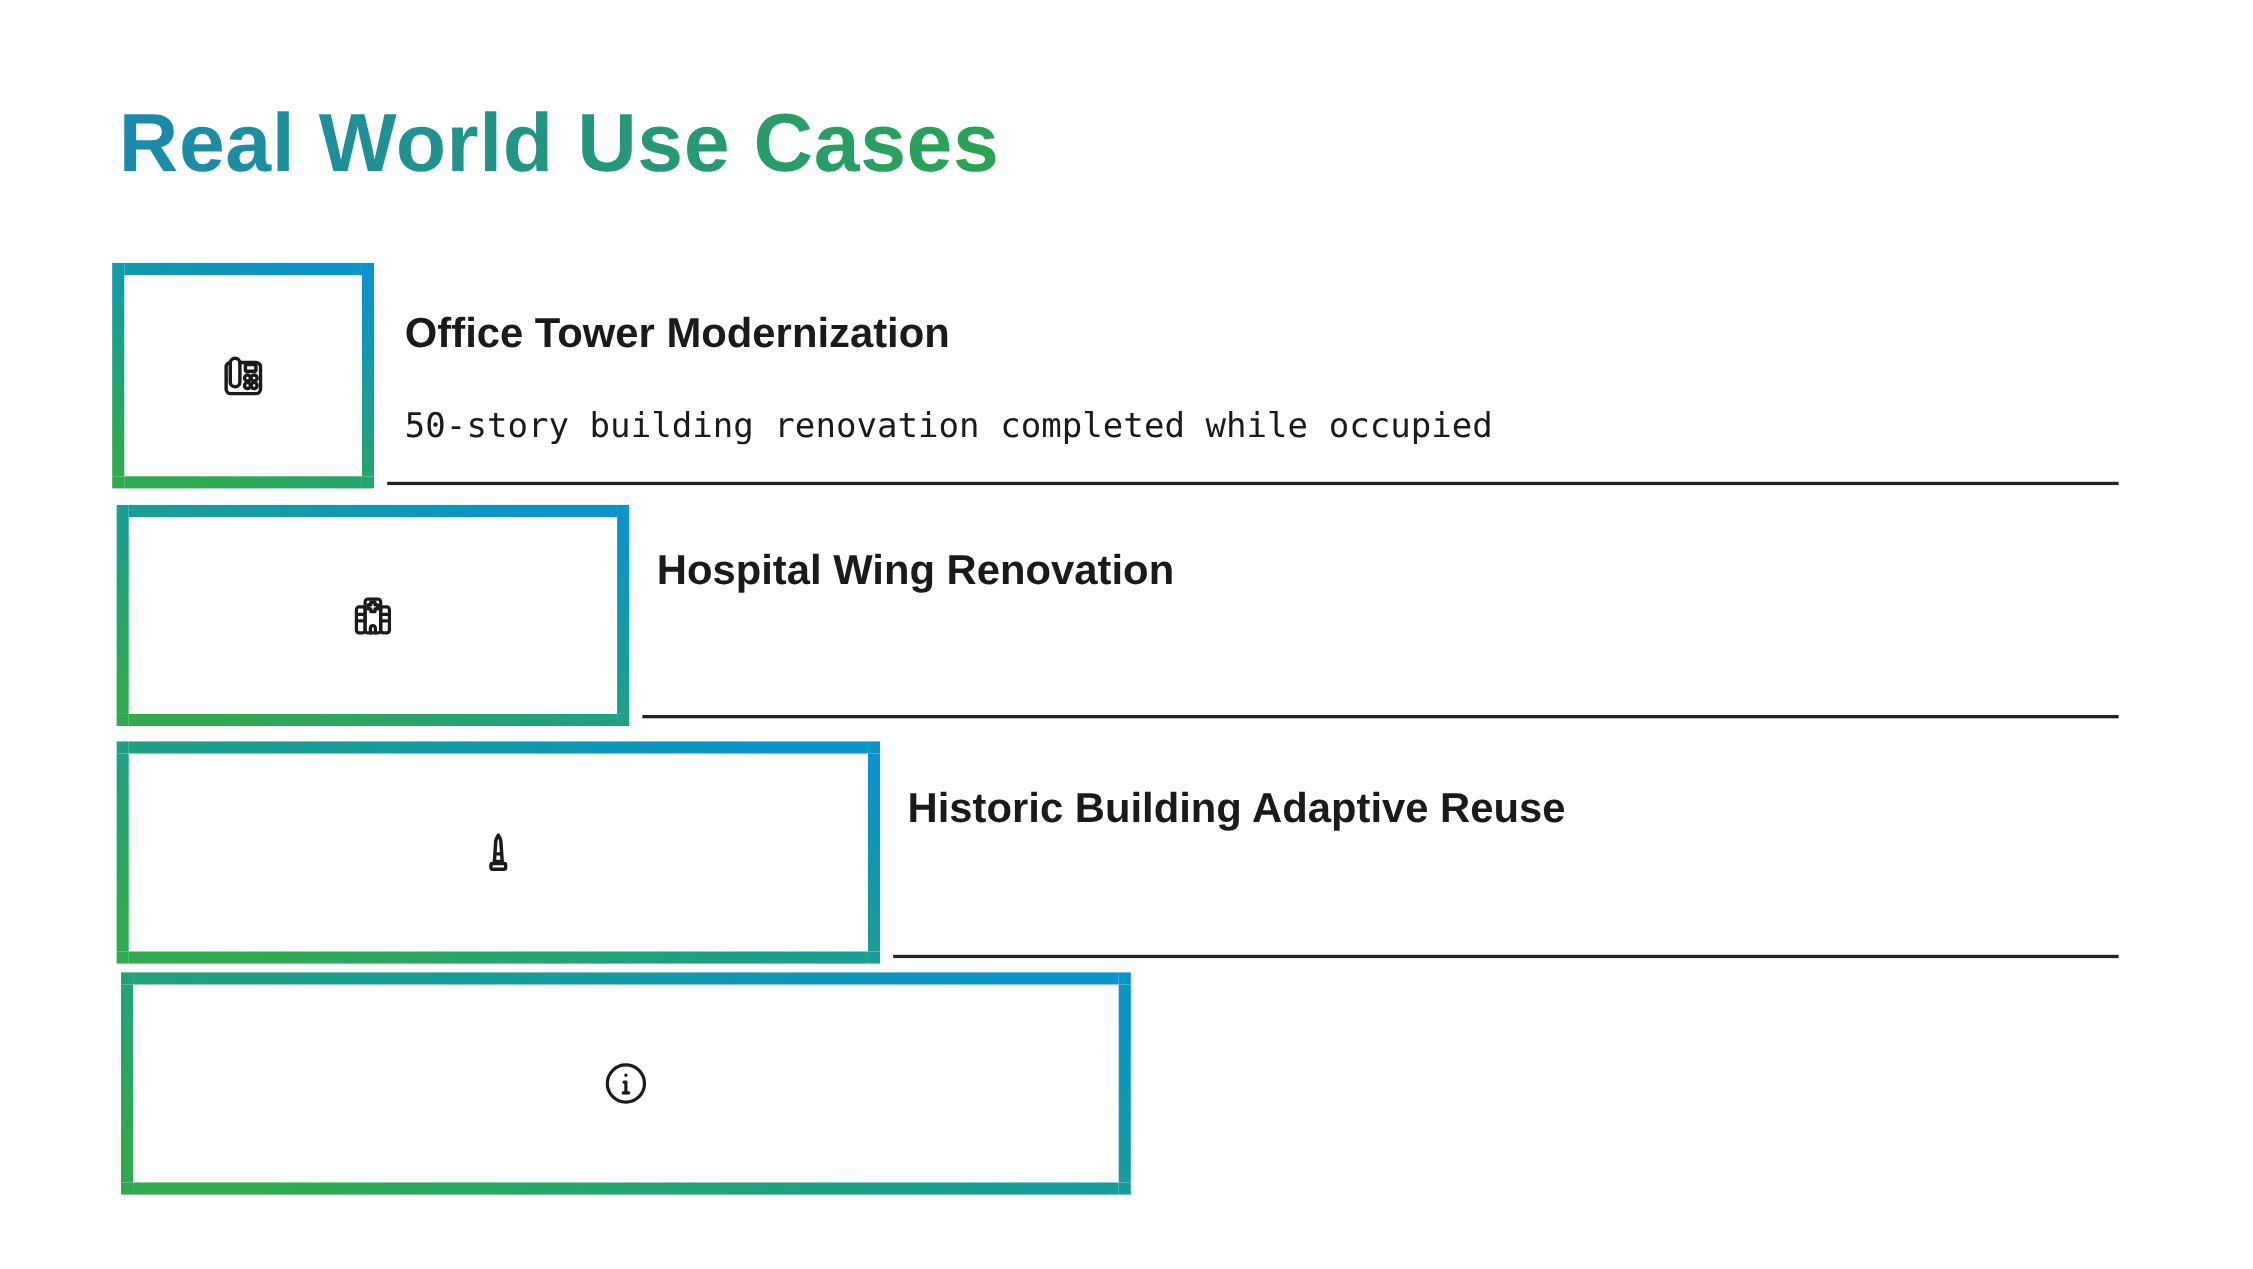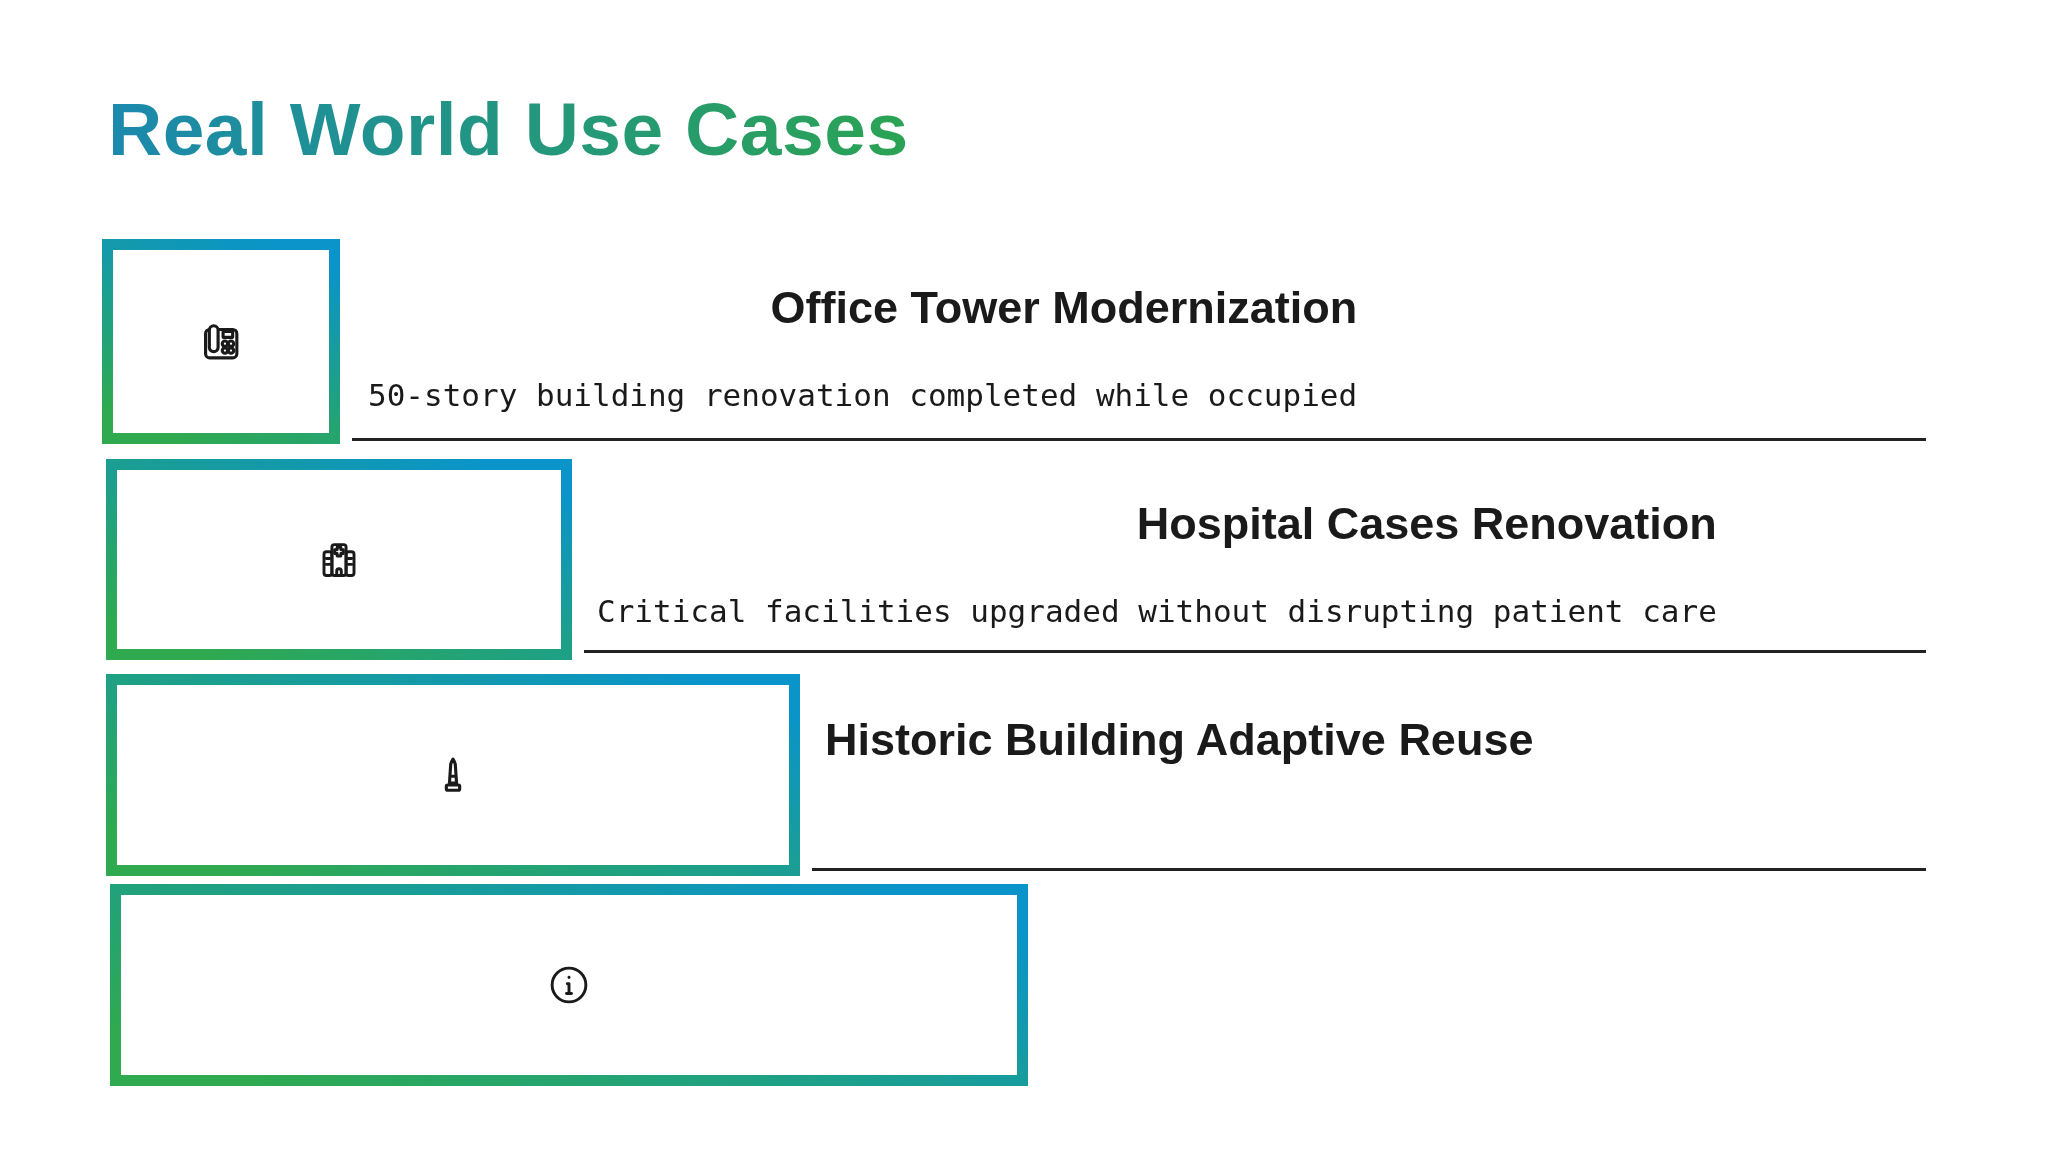--- a/index.html
+++ b/index.html
@@ -39,23 +39,23 @@
   .box-1{left:102px;top:239px;width:238px;height:205px;}
   .box-2{left:106px;top:459px;width:466px;height:201px;}
   .box-3{left:106px;top:674px;width:694px;height:202px;}
   .box-4{left:110px;top:884px;width:918px;height:202px;}
   .item-text{position:absolute;}
   .text-1{left:368px;top:281px;}
   .text-2{left:597px;top:497px;}
   .text-3{left:825px;top:713px;}
   .text-4{left:1055px;top:929px;}
   .item-title{
-    font-size:45px;line-height:1.2;font-weight:800;
+    font-size:38px;line-height:1.2;font-weight:800;
     color:var(--text-color);letter-spacing:0;
-    margin:0 0 40px 0;white-space:nowrap;text-align:right;
+    margin:0 0 40px 0;white-space:nowrap;
   }
   .item-desc{
     font-family:"DejaVu Sans Mono",monospace;
     font-size:31px;line-height:1.3;color:var(--text-color);
     white-space:nowrap;
   }
   .divider{
     position:absolute;height:3px;background:var(--divider-color);
   }
   .divider-1{left:352px;top:438px;width:1574px;}
@@ -97,22 +97,21 @@
         <path d="M5.9 11.3 h1.7"></path>
         <path d="M5.9 14.1 h1.7"></path>
         <path d="M16.4 11.3 h1.7"></path>
         <path d="M16.4 14.1 h1.7"></path>
         <path d="M11.1 5.9 h1.8 v1.2 h1.2 v1.8 h-1.2 v1.2 h-1.8 v-1.2 h-1.2 v-1.8 h1.2 z"></path>
         <path d="M10.9 19.4 v-2.1 a1.1 1.1 0 0 1 2.2 0 v2.1"></path>
       </svg>
     </span>
   </div>
   <div class="item-text text-2">
-    <h2 class="item-title">Hospital Cases Renovation</h2>
-    <div class="item-desc">Critical facilities upgraded without disrupting patient care</div>
+    <h2 class="item-title">Hospital Wing Renovation</h2>
   </div>
   <div class="divider divider-2"></div>
 
   <div class="icon-box box-3">
     <span>
       <svg viewBox="0 0 24 24" fill="none" stroke="#1a1a1a" stroke-width="1.5" stroke-linecap="round" stroke-linejoin="round">
         <path d="M10.3 15.9 L10.9 6.9 C11.1 5.9 11.5 5.2 12 4.4 C12.5 5.2 12.9 5.9 13.1 6.9 L13.7 15.9 Z"></path>
         <path d="M11.4 12.6 h1.2"></path>
         <rect x="8.8" y="16.8" width="6.4" height="2.5" rx="0.6"></rect>
       </svg>

